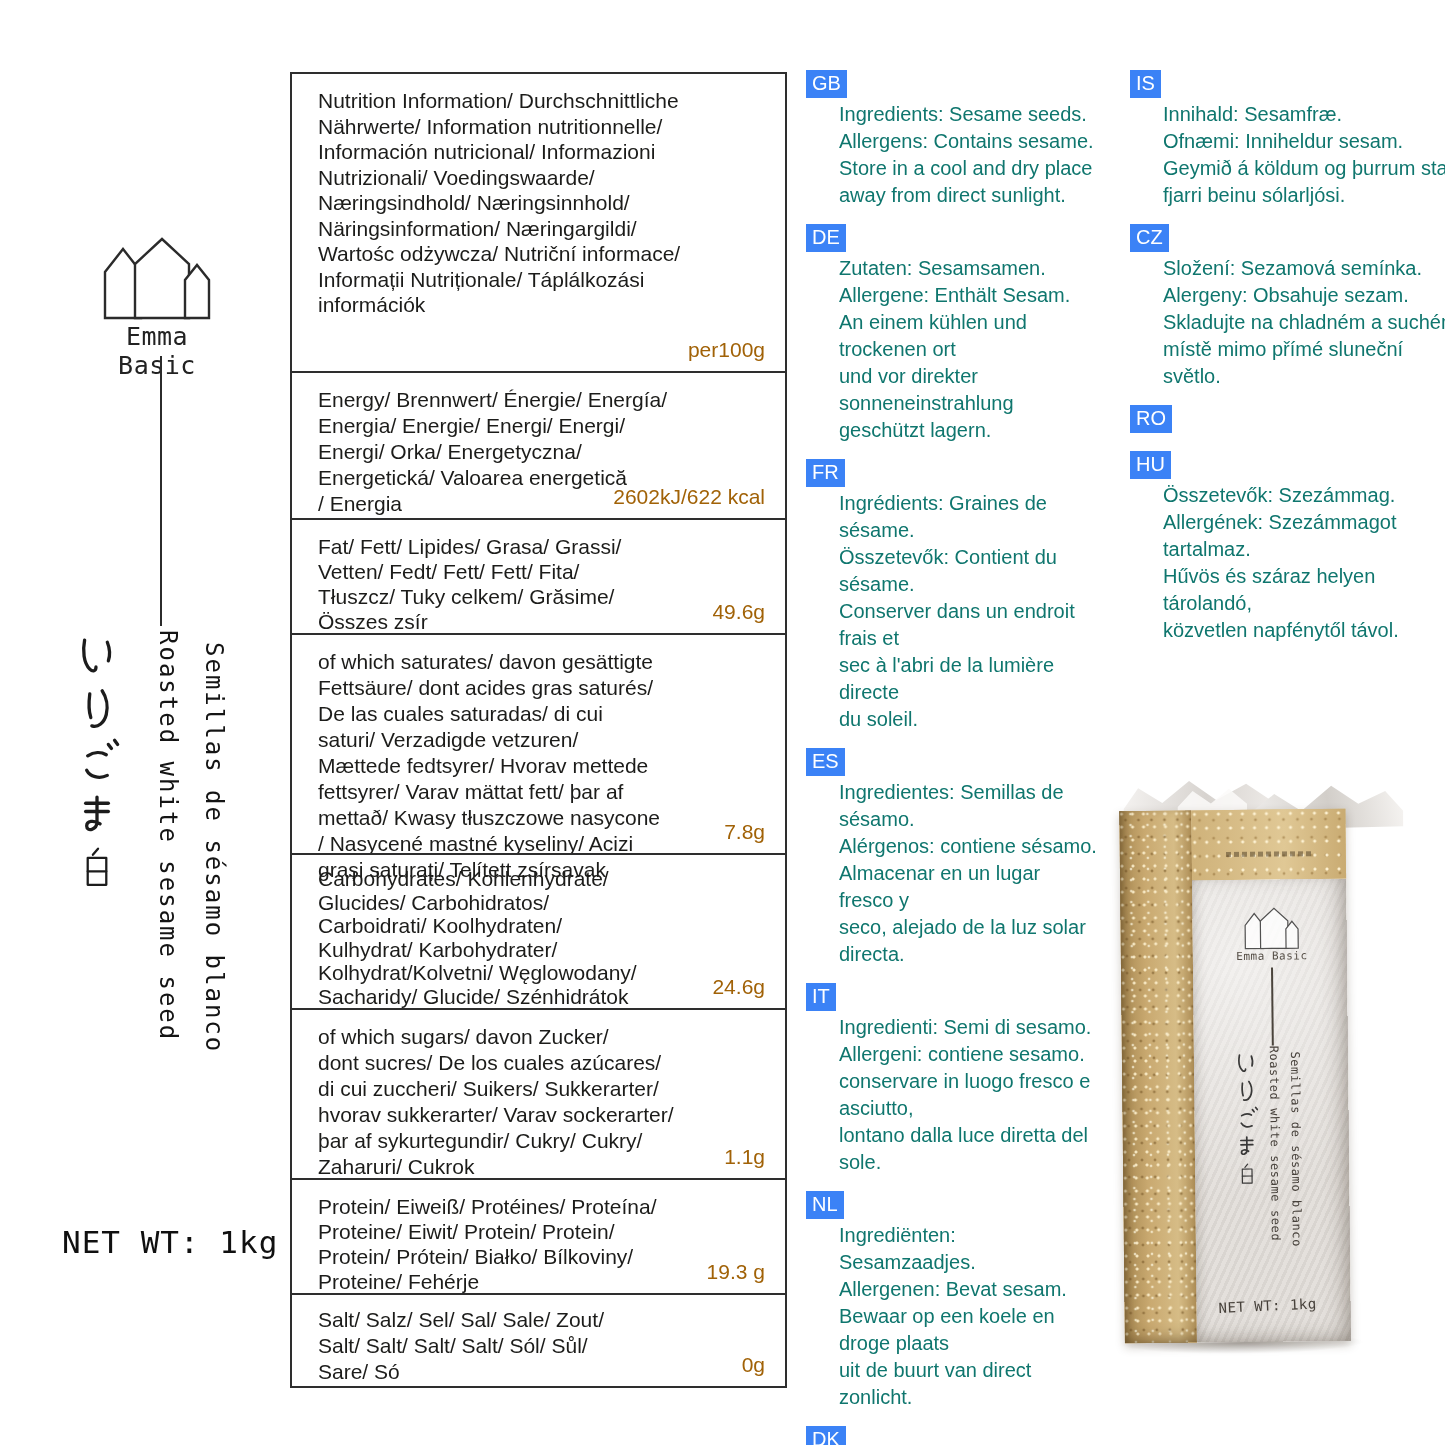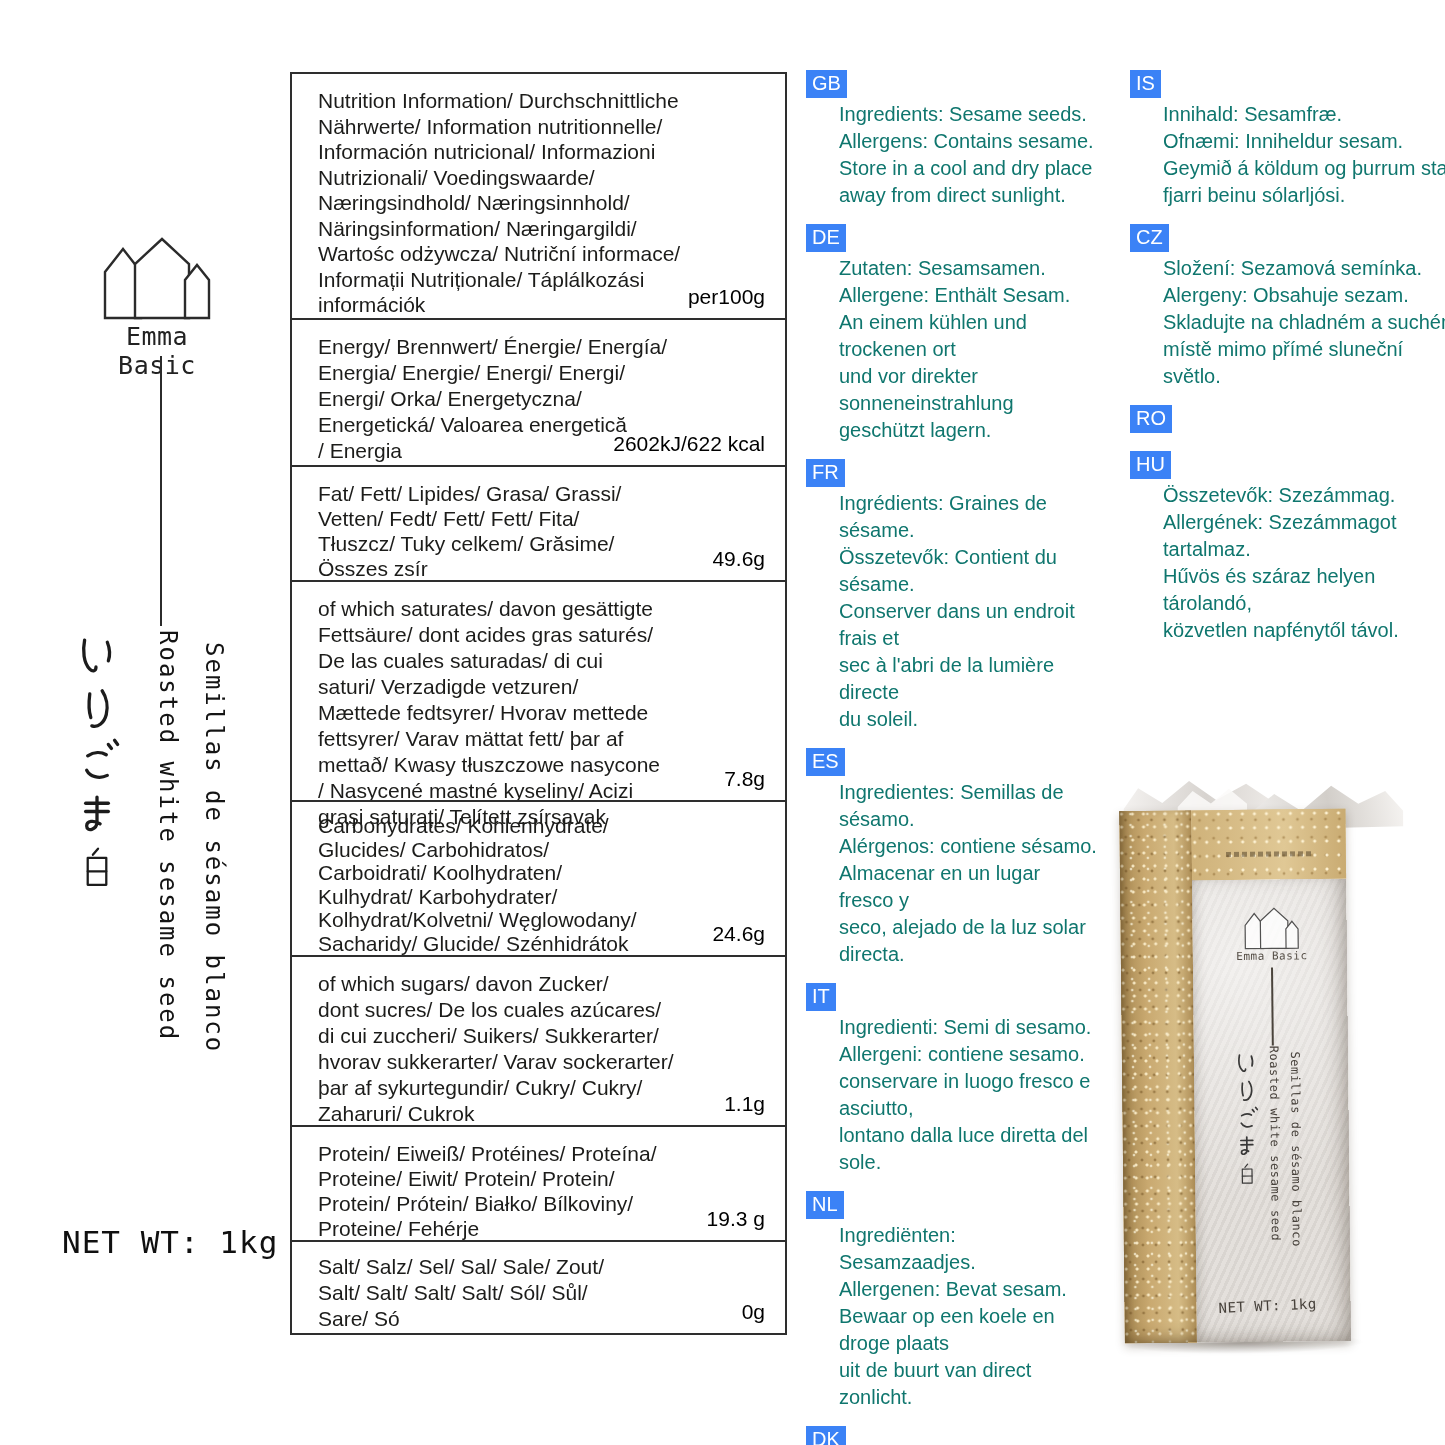--- a/index.html
+++ b/index.html
@@ -19,22 +19,22 @@
   .v-roasted{left:182px;top:630px;font-size:24px;letter-spacing:2px;}
   .jp-col{position:absolute;left:74px;top:634px;width:46px;height:258px;}
   .net-wt{position:absolute;left:62px;top:1224px;font-size:31px;letter-spacing:1px;color:#101010;
           font-family:"DejaVu Sans Mono",monospace;}
 
   
   .ntable{position:absolute;left:290px;top:72px;width:497px;border:2px solid #2e2e2e;box-sizing:border-box;}
   .trow{position:relative;box-sizing:border-box;padding:14px 20px 0 26px;border-top:2px solid #2e2e2e;}
   .trow:first-child{border-top:none;}
   .tlabel{font-size:21px;line-height:26px;white-space:pre-line;color:#1c1c1a;}
-  .tvalue{position:absolute;right:20px;bottom:9px;font-size:21px;color:#000000;}
-  .r1{height:244px}.r1 .tlabel{line-height:25.5px}
+  .tvalue{position:absolute;right:20px;bottom:9px;font-size:21px;color:#a16207;}
+  .r1{height:297px}.r1 .tlabel{line-height:25.5px}
   .r2{height:147px}
   .r3{height:115px}.r3 .tlabel{line-height:25px}
   .r4{height:220px}
   .r5{height:155px;padding-top:12px}.r5 .tlabel{line-height:23.5px}
   .r6{height:170px}
   .r7{height:115px}.r7 .tlabel{line-height:25px}
   .r8{height:93px;padding-top:12px}
 
   
   .ingcol{position:absolute;top:70px;}

